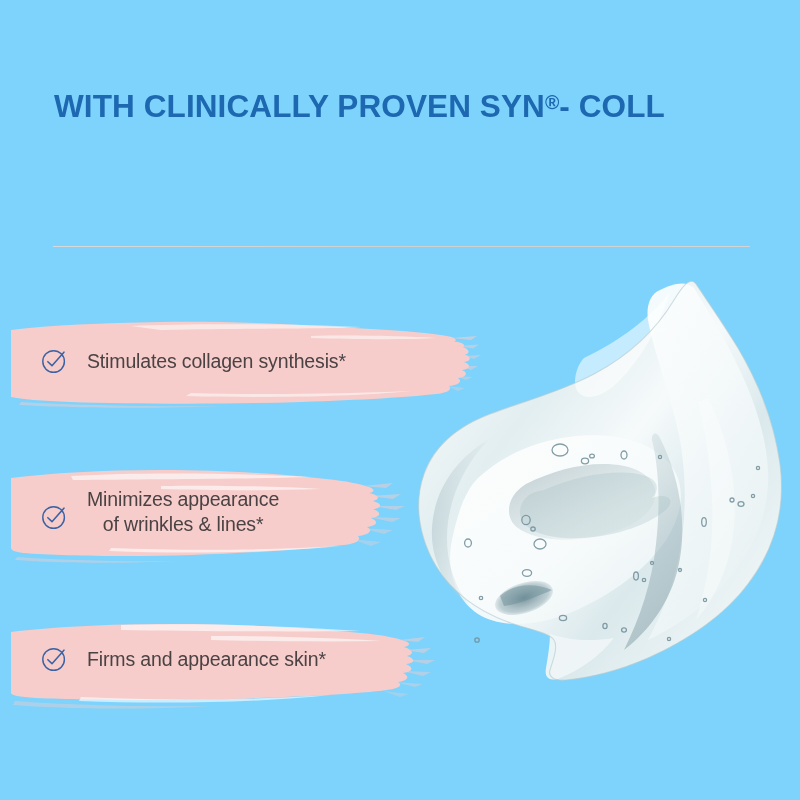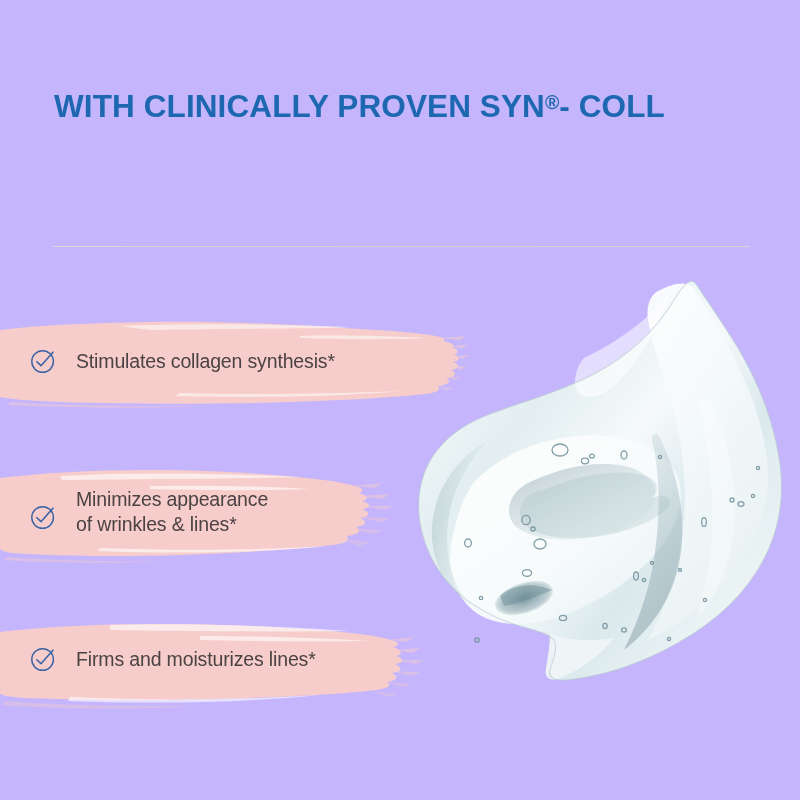--- a/index.html
+++ b/index.html
@@ -8,21 +8,21 @@
     background: #ffffff;
   }
   body {
     font-family: "Liberation Sans", sans-serif;
     -webkit-font-smoothing: antialiased;
   }
   #page {
     position: relative;
     width: 800px;
     height: 800px;
-    background: #c4b5fd;
+    background: #7dd3fc;
     overflow: hidden;
   }
 
   
   #header-block {
     position: absolute;
     left: 54px;
     top: 88px;
     width: 700px;
   }
@@ -66,21 +66,21 @@
   
   #benefits {
     position: absolute;
     left: 0;
     top: 0;
     width: 800px;
     height: 800px;
   }
   .benefit {
     position: absolute;
-    left: 0;
+    left: 11px;
   }
   .brush-wrap {
     position: absolute;
     left: 0;
     top: 0;
     pointer-events: none;
   }
   .brush-wrap svg { display: block; }
 
   .benefit-row {
@@ -200,21 +200,21 @@
           </g>
         </svg>
       </div>
       <div class="benefit-row">
         <span class="check-icon" style="top:42px;">
           <svg width="27" height="27" viewBox="0 0 30 30">
             <circle cx="14" cy="15" r="12" fill="none" stroke="#3a62a4" stroke-width="1.6"></circle>
             <path d="M7.6,15.2 L12.2,19.6 L25.5,4.6" fill="none" stroke="#3a62a4" stroke-width="1.7" stroke-linecap="round" stroke-linejoin="round"></path>
           </svg>
         </span>
-        <span class="benefit-text" style="top:25px;">Minimizes appearance
+        <span class="benefit-text" style="top:25px;text-align:center;">Minimizes appearance
 of wrinkles &amp; lines*</span>
       </div>
     </div>
 
     <div class="benefit" style="top:617px; width:430px; height:100px;">
       <div class="brush-wrap">
         <svg width="430" height="100" viewBox="0 0 430 100">
           <g fill="#f6cdcb">
             <path d="M0,15 C40,10 95,7 160,7 C235,7 300,11 350,16
                      C372,18 386,21 394,24 C400,26 399,29 393,30
@@ -239,21 +239,21 @@
           </g>
         </svg>
       </div>
       <div class="benefit-row">
         <span class="check-icon" style="top:29px;">
           <svg width="27" height="27" viewBox="0 0 30 30">
             <circle cx="14" cy="15" r="12" fill="none" stroke="#3a62a4" stroke-width="1.6"></circle>
             <path d="M7.6,15.2 L12.2,19.6 L25.5,4.6" fill="none" stroke="#3a62a4" stroke-width="1.7" stroke-linecap="round" stroke-linejoin="round"></path>
           </svg>
         </span>
-        <span class="benefit-text" style="top:30px;">Firms and moisturizes lines*</span>
+        <span class="benefit-text" style="top:30px;">Firms and appearance skin*</span>
       </div>
     </div>
 
   </div>
 
   <div id="gel">
     <svg width="400" height="420" viewBox="0 0 400 420">
       <defs>
         <linearGradient id="gelBody" x1="0.12" y1="0.2" x2="0.88" y2="0.85">
           <stop offset="0%" stop-color="#f2f7f8"></stop>

